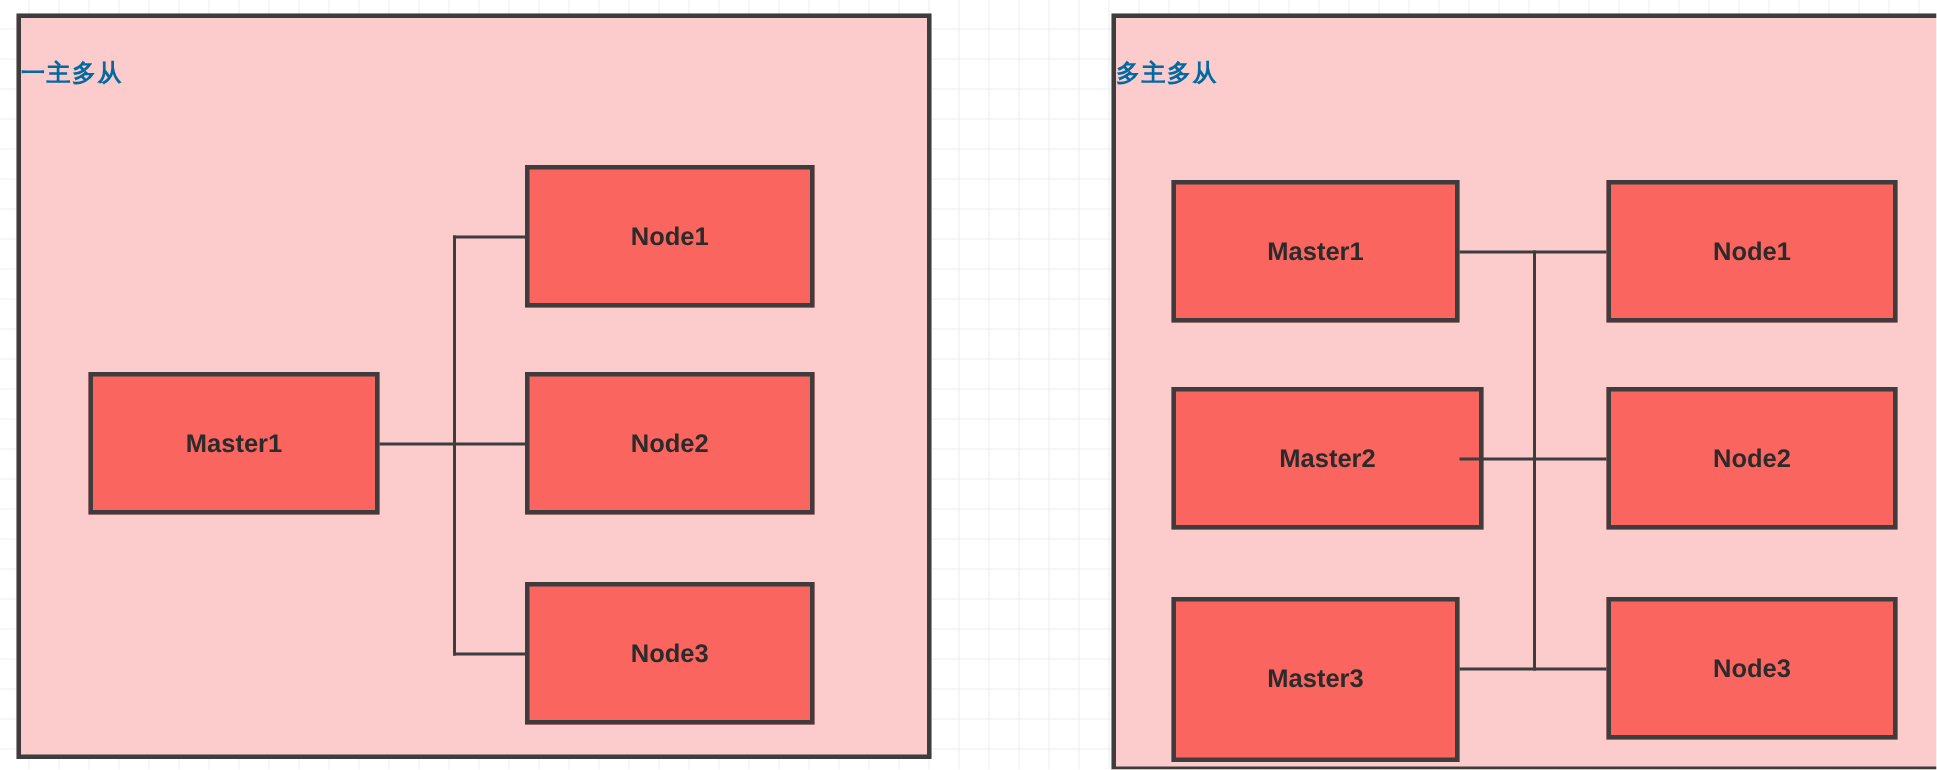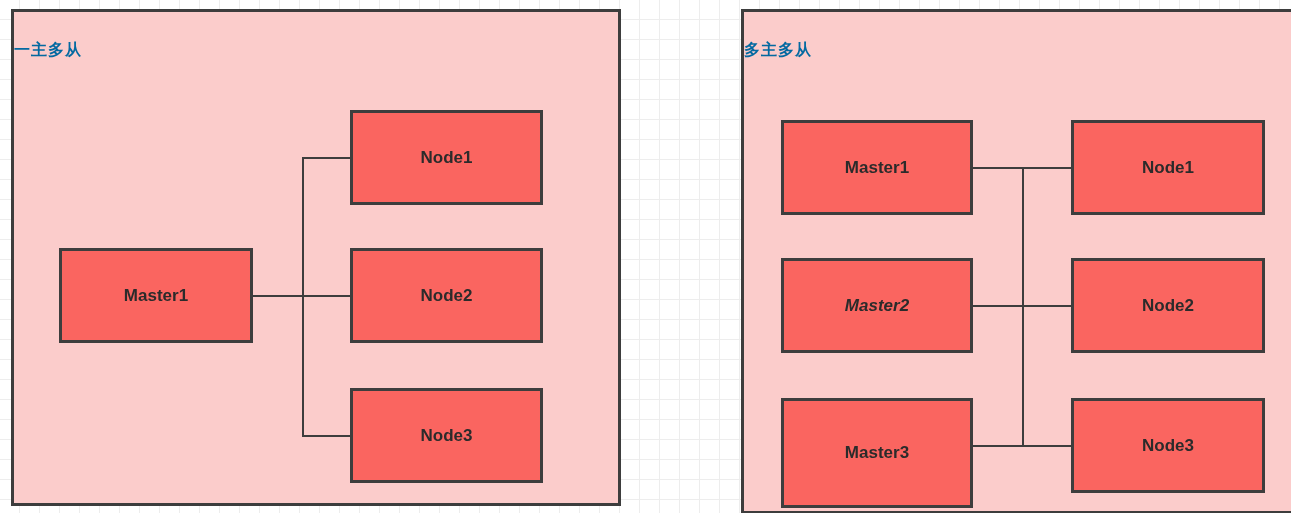--- a/index.html
+++ b/index.html
@@ -89,21 +89,21 @@
 
     <div class="conn conn-h" style="left:288px; top:423px; width:48px;"></div>
   </div>
 
   <div class="panel" id="panel-right">
 
     <div class="panel-title">多主多从</div>
 
     <div class="node-box" style="left:37px; top:108px; width:192px; height:95px;">Master1</div>
 
-    <div class="node-box" style="left:37px; top:246px; width:192px; height:95px;font-style:italic;">Master2</div>
+    <div class="node-box" style="left:37px; top:246px; width:208px; height:95px;">Master2</div>
 
     <div class="node-box" style="left:37px; top:386px; width:192px; height:110px;">Master3</div>
 
     <div class="node-box" style="left:327px; top:108px; width:194px; height:95px;">Node1</div>
 
     <div class="node-box" style="left:327px; top:246px; width:194px; height:95px;">Node2</div>
 
     <div class="node-box" style="left:327px; top:386px; width:194px; height:95px;">Node3</div>
 
     <div class="conn conn-h" style="left:229px; top:155px; width:98px;"></div>

